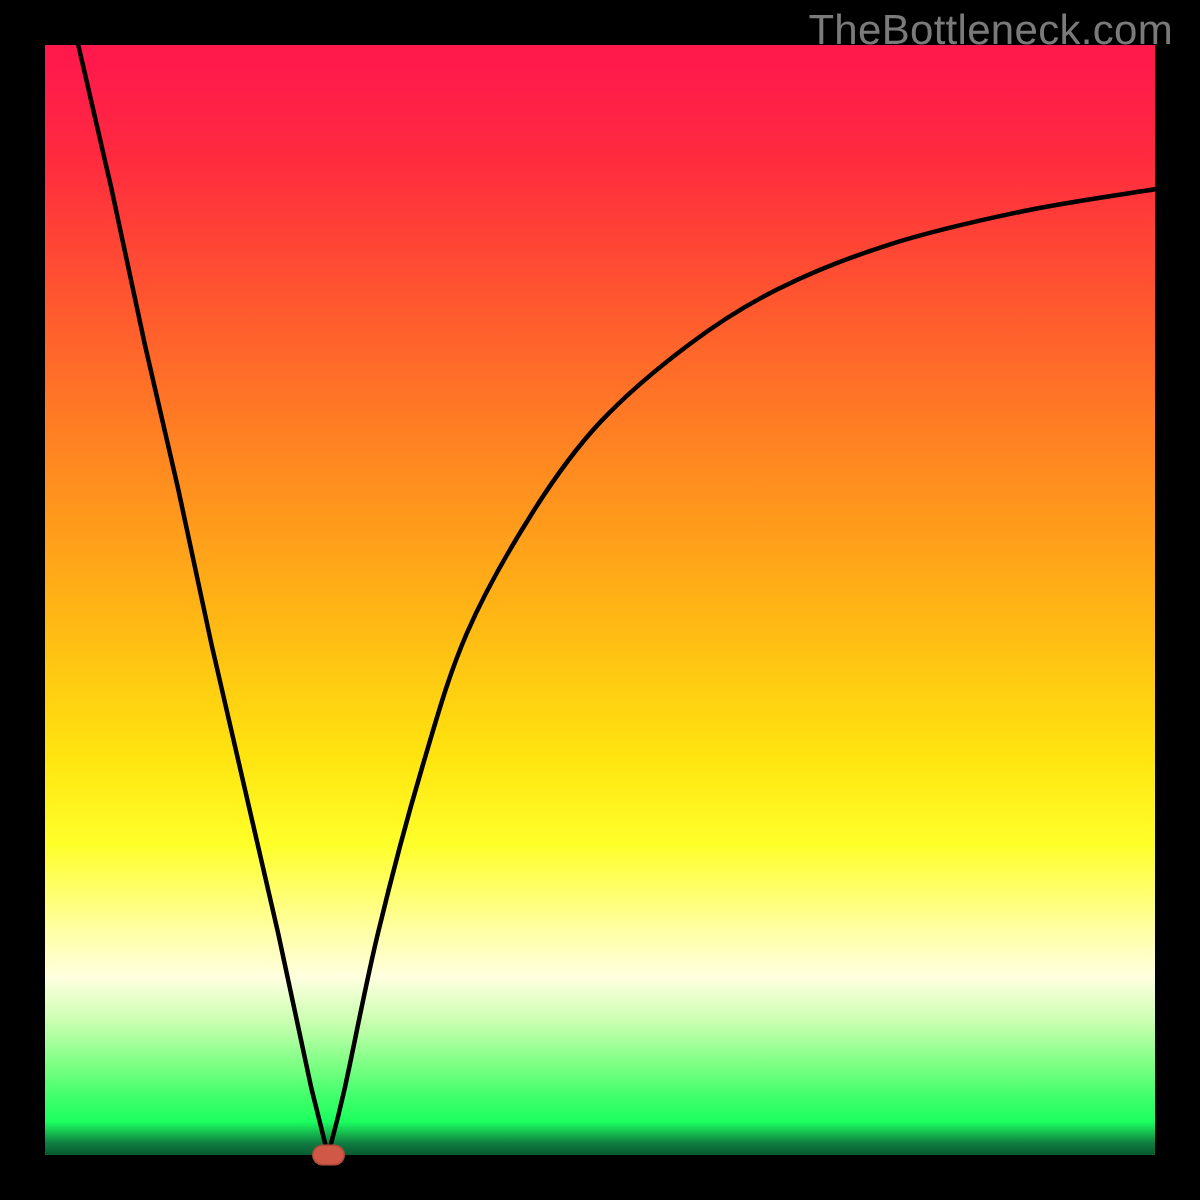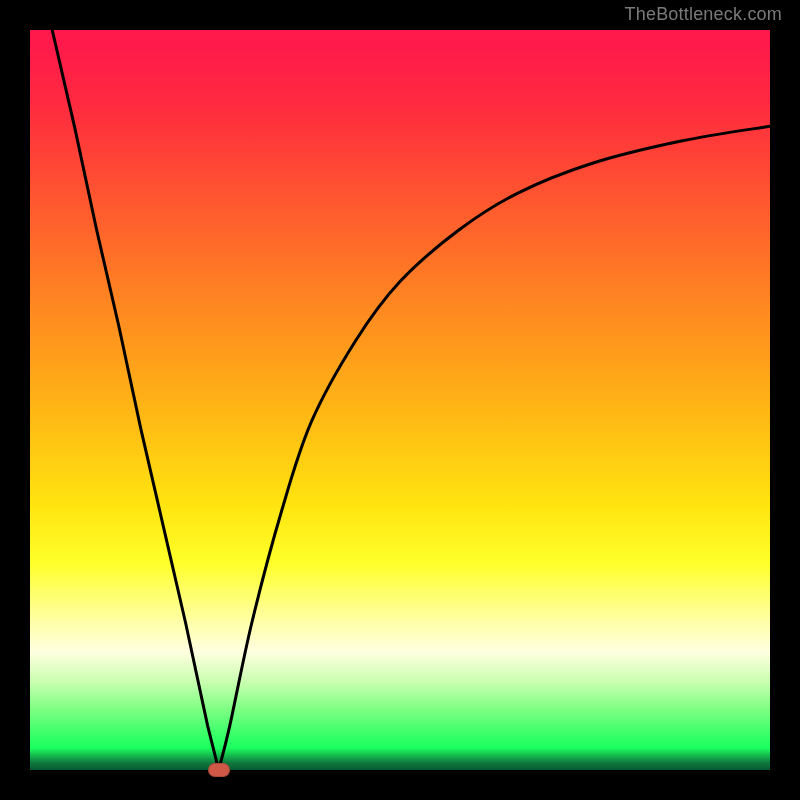--- a/index.html
+++ b/index.html
@@ -15,21 +15,21 @@
     position: relative;
     width: 800px;
     height: 800px;
     background: #000;
   }
   .watermark {
     position: absolute;
     top: 4px;
     right: 18px;
     color: #7a7a7a;
-    font-size: 18px;
+    font-size: 28px;
     font-weight: 400;
     letter-spacing: 0.2px;
     z-index: 20;
     user-select: none;
   }
   .plot-area {
     position: absolute;
     left: 30px;
     top: 30px;
     width: 740px;

